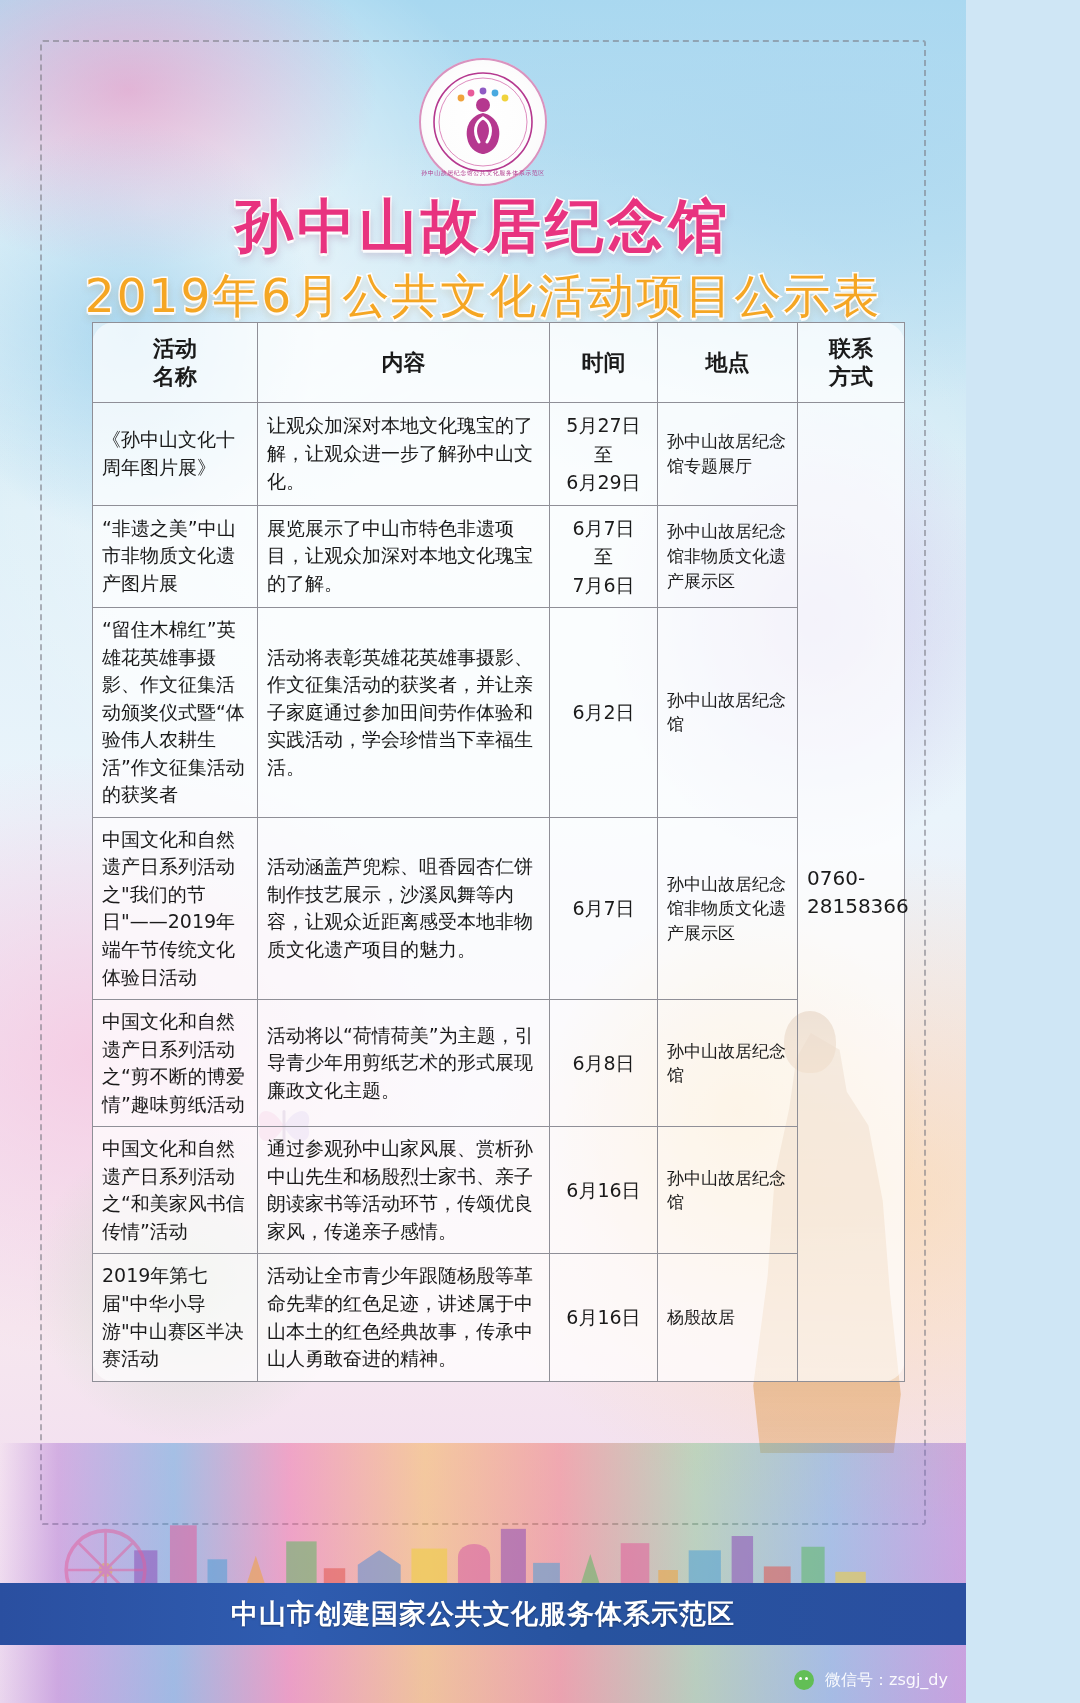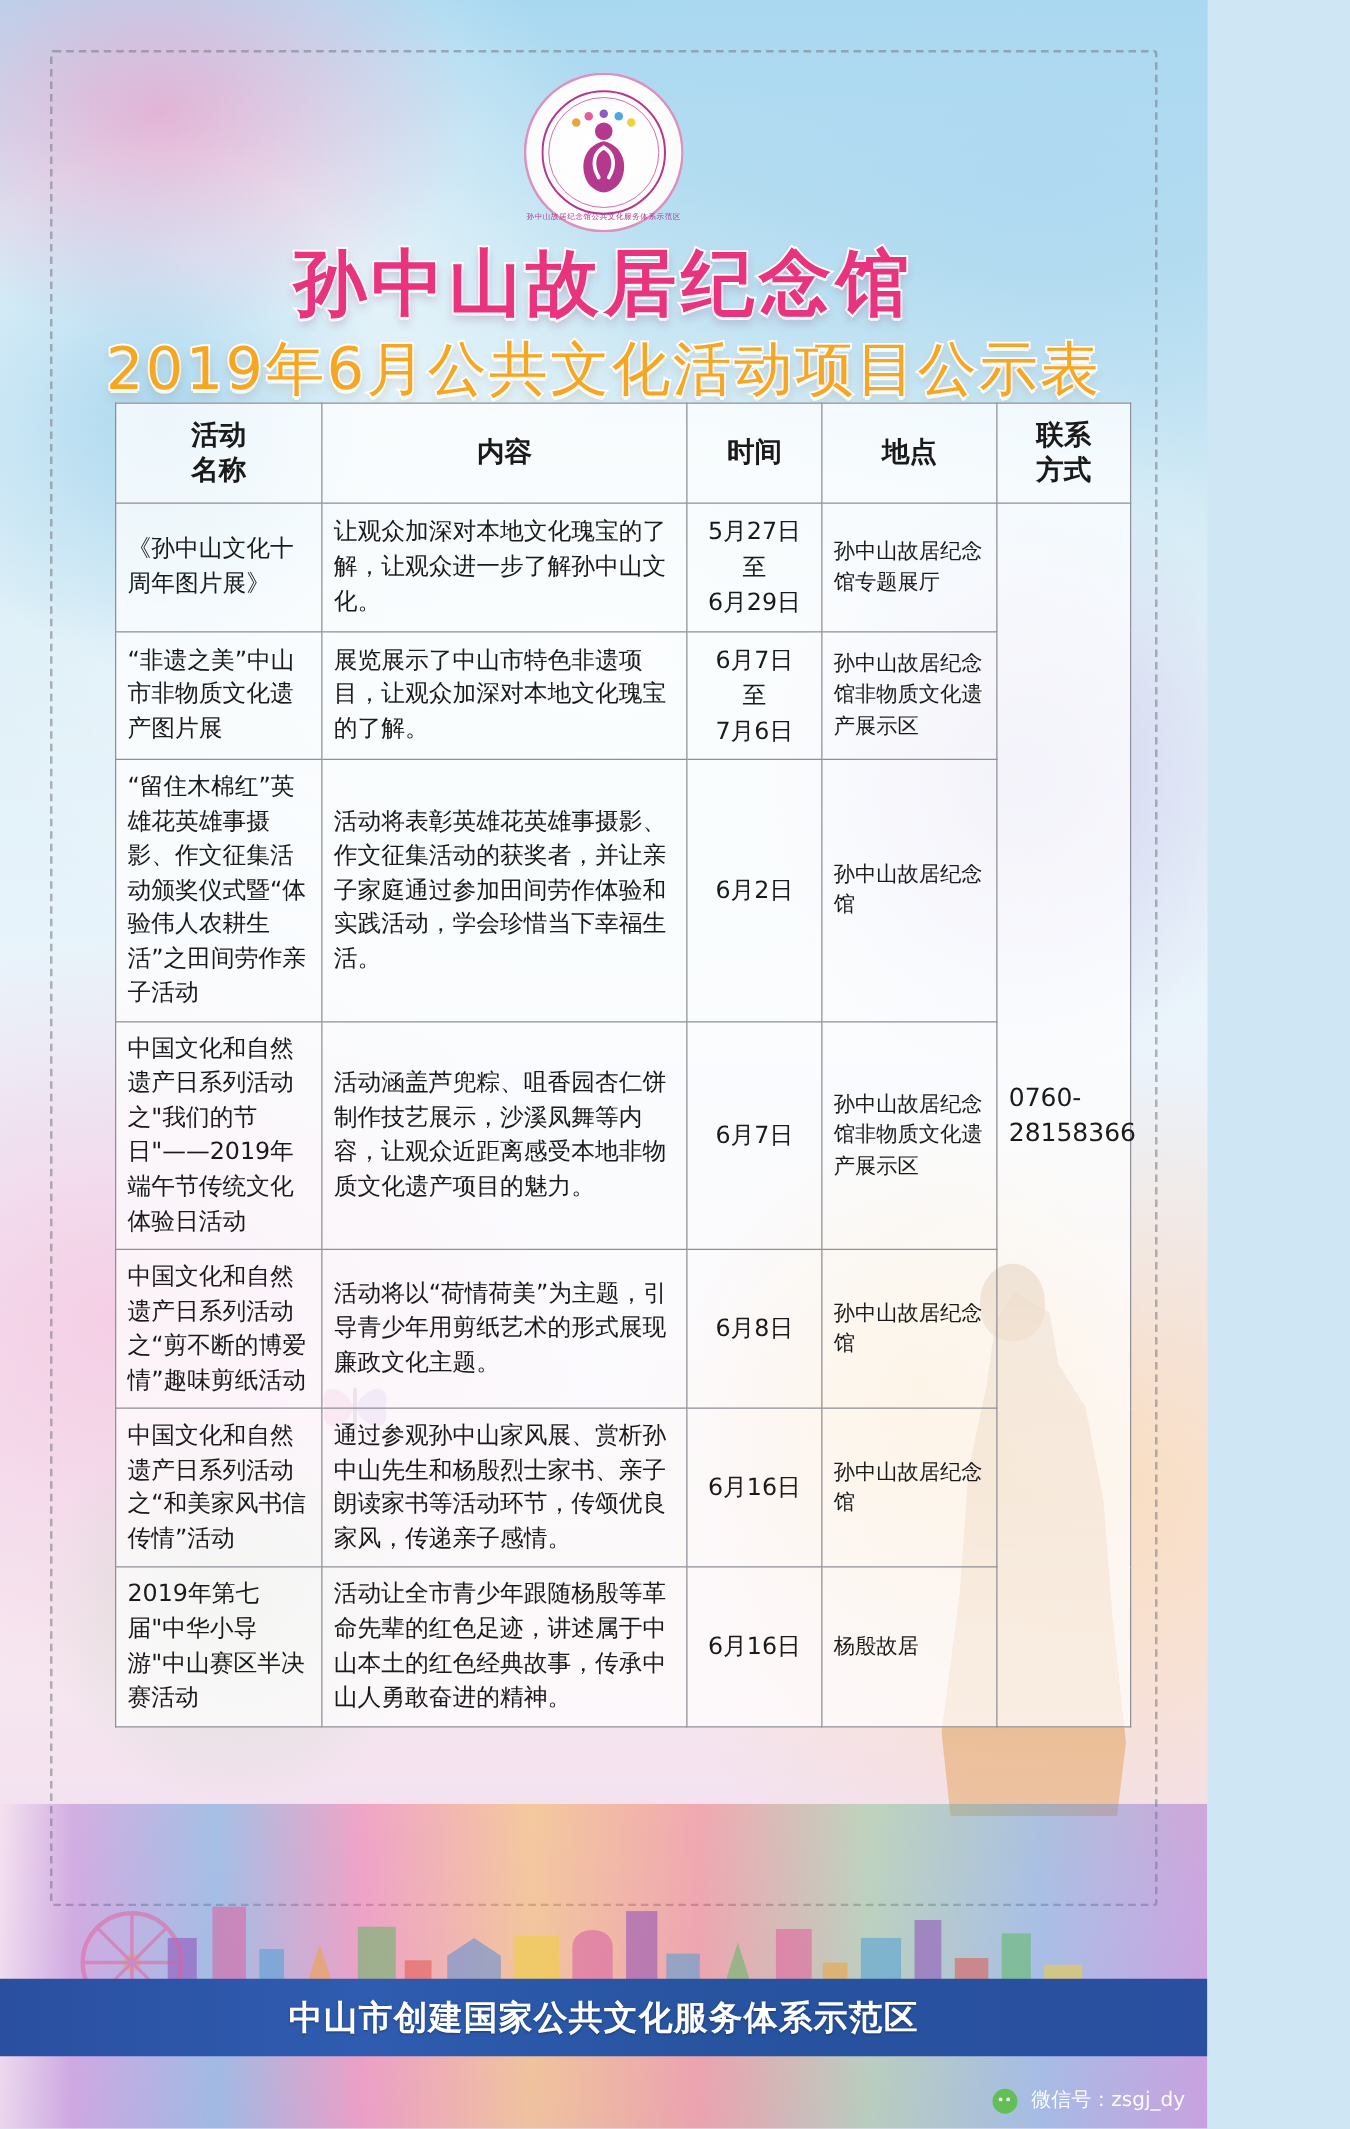--- a/index.html
+++ b/index.html
@@ -159,20 +159,21 @@
     position: absolute;
     left: 92px;
     top: 322px;
     width: 812px;
   }
   table.schedule {
     width: 100%;
     border-collapse: collapse;
     background: rgba(255,255,255,0.55);
     table-layout: fixed;
+    border-radius: 23px;
   }
   table.schedule th,
   table.schedule td {
     border: 1px solid #8f8f97;
     font-family: "DejaVu Sans", "Liberation Sans", sans-serif;
     color: #1a1a1a;
     padding: 8px 9px;
     vertical-align: middle;
     background: rgba(255,255,255,0.42);
   }
@@ -261,21 +262,21 @@
     font-weight: bold;
     color: #ffffff;
     letter-spacing: 1px;
     text-shadow: 0 1px 2px rgba(0,0,0,0.35);
   }
   .wechat-tag {
     position: absolute;
     right: 18px;
     bottom: 12px;
     display: flex;
-    align-items: flex-end;
+    align-items: flex-start;
     gap: 11px;
     color: #ffffff;
     font-family: "DejaVu Sans", "Liberation Sans", sans-serif;
     font-size: 16px;
     opacity: 0.95;
   }
   .wechat-icon {
     width: 20px;
     height: 20px;
     border-radius: 50%;
@@ -382,21 +383,21 @@
         </tr>
         <tr>
           <td class="c-name">“非遗之美”中山市非物质文化遗产图片展</td>
           <td class="c-content">展览展示了中山市特色非遗项目，让观众加深对本地文化瑰宝的了解。</td>
           <td class="c-time">6月7日
 至
 7月6日</td>
           <td class="c-place">孙中山故居纪念馆非物质文化遗产展示区</td>
         </tr>
         <tr>
-          <td class="c-name">“留住木棉红”英雄花英雄事摄影、作文征集活动颁奖仪式暨“体验伟人农耕生活”之田间劳作亲子活动</td>
+          <td class="c-name">“留住木棉红”英雄花英雄事摄影、作文征集活动颁奖仪式暨“体验伟人农耕生活”作文征集活动的获奖者</td>
           <td class="c-content">活动将表彰英雄花英雄事摄影、作文征集活动的获奖者，并让亲子家庭通过参加田间劳作体验和实践活动，学会珍惜当下幸福生活。</td>
           <td class="c-time">6月2日</td>
           <td class="c-place">孙中山故居纪念馆</td>
         </tr>
         <tr>
           <td class="c-name">中国文化和自然遗产日系列活动之"我们的节日"——2019年端午节传统文化体验日活动</td>
           <td class="c-content">活动涵盖芦兜粽、咀香园杏仁饼制作技艺展示，沙溪凤舞等内容，让观众近距离感受本地非物质文化遗产项目的魅力。</td>
           <td class="c-time">6月7日</td>
           <td class="c-place">孙中山故居纪念馆非物质文化遗产展示区</td>
         </tr>

